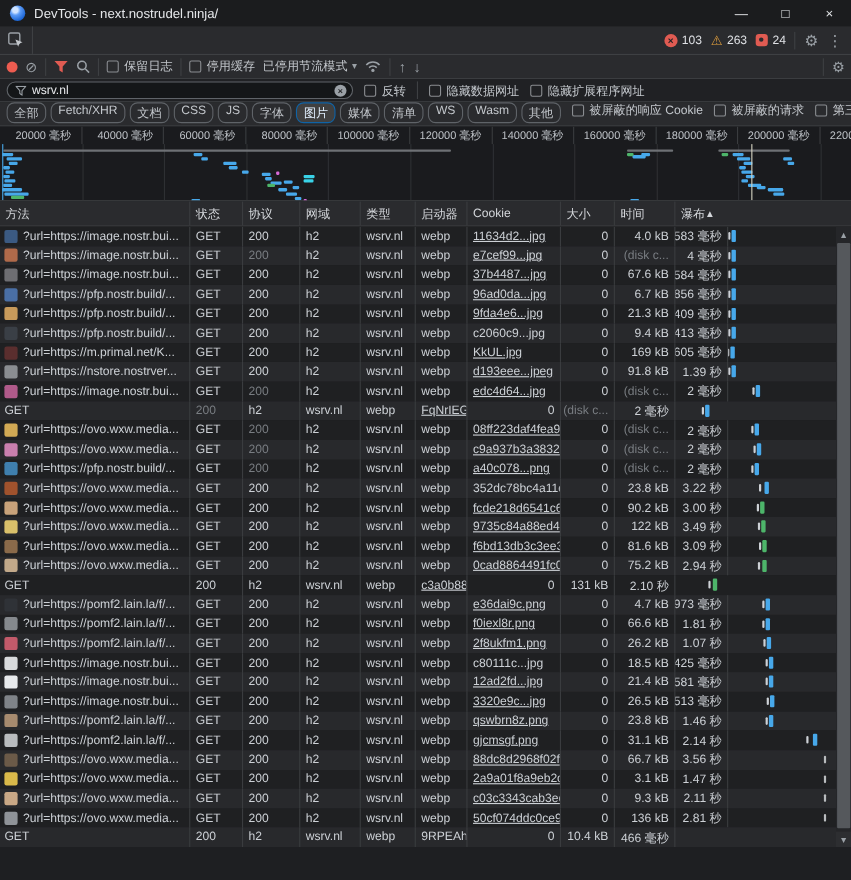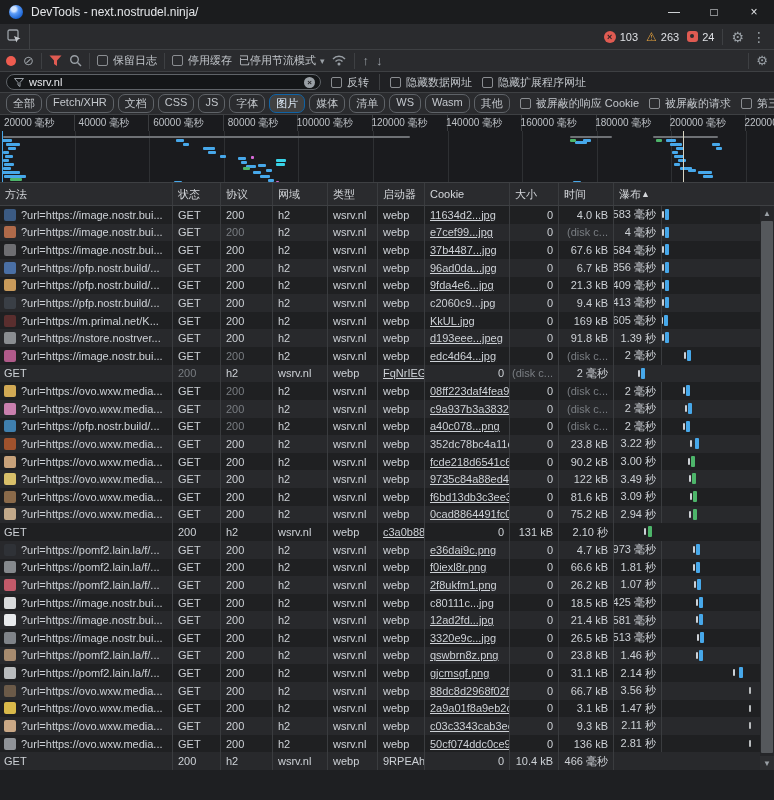--- a/index.html
+++ b/index.html
@@ -42,29 +42,29 @@
   .spacer { flex:1; }
 
   
   .filter-bar { height:21px; background:#202124; border-bottom:1px solid #3e4043; display:flex; align-items:center; gap:10px; padding:0 6px; flex:0 0 auto; }
   .filter-pill { display:flex; align-items:center; gap:5px; background:#141618; border:1px solid #5f6368; border-radius:9px; height:16px; padding:0 5px 0 7px; width:315px; }
   .filter-pill .funnel { flex:0 0 auto; }
   .filter-text { color:#e8eaed; font-size:11px; flex:1; }
   .clear-x { width:11px; height:11px; border-radius:50%; background:#9aa0a6; color:#202124; font-size:8px; line-height:11px; text-align:center; font-weight:bold; }
 
   
-  .chips-row { height:22px; background:#2a2b2e; border-bottom:1px solid #3e4043; display:flex; align-items:center; gap:4px; padding:0 6px; flex:0 0 auto; }
+  .chips-row { height:22px; background:#2a2b2e; border-bottom:1px solid #3e4043; display:flex; align-items:flex-start; gap:4px; padding:0 6px; flex:0 0 auto; }
   .chip { border:1px solid #5f6368; border-radius:7px; padding:1px 6px; font-size:11px; color:#c3c7cc; white-space:nowrap; }
   .chip.active { background:#404040; border-color:#0f63a6; color:#e3f1ff; }
   .chips-row .cb-wrap { margin-left:6px; }
 
   
   .overview { height:68px; background:#1a1b1e; border-bottom:1px solid #3e4043; position:relative; overflow:hidden; flex:0 0 auto; }
   .ruler { height:16px; display:flex; }
-  .rtick { width:74.6px; flex:0 0 auto; border-right:1px solid #3a3c3f; display:flex; align-items:center; justify-content:flex-end; padding-right:19px; color:#bdc1c6; font-size:10px; white-space:nowrap; overflow:visible; }
+  .rtick { width:74.6px; flex:0 0 auto; border-right:1px solid #3a3c3f; display:flex; align-items:center; justify-content:flex-end; padding-right:9px; color:#bdc1c6; font-size:10px; white-space:nowrap; overflow:visible; }
   .ov-area { position:absolute; left:0; top:16px; right:0; bottom:0; }
   .gridline { position:absolute; top:0; bottom:0; width:1px; background:#2e3033; }
   .ov-bar { position:absolute; height:3px; border-radius:1px; }
   .ov-gray { position:absolute; height:2px; top:5px; background:#6e7175; border-radius:1px; }
   .ov-marker { position:absolute; top:0; bottom:0; width:1px; }
 
   
   .grid-head { height:23px; background:#2a2b2e; border-bottom:1px solid #3e4043; display:grid;
     grid-template-columns:172px 48px 52px 55px 50px 47px 85px 49px 55px 48px 1fr; flex:0 0 auto; }
   .hcell { display:flex; align-items:center; padding:0 5px; font-size:11px; color:#d4d7db; border-left:1px solid #3a3c3f; white-space:nowrap; overflow:hidden; }

